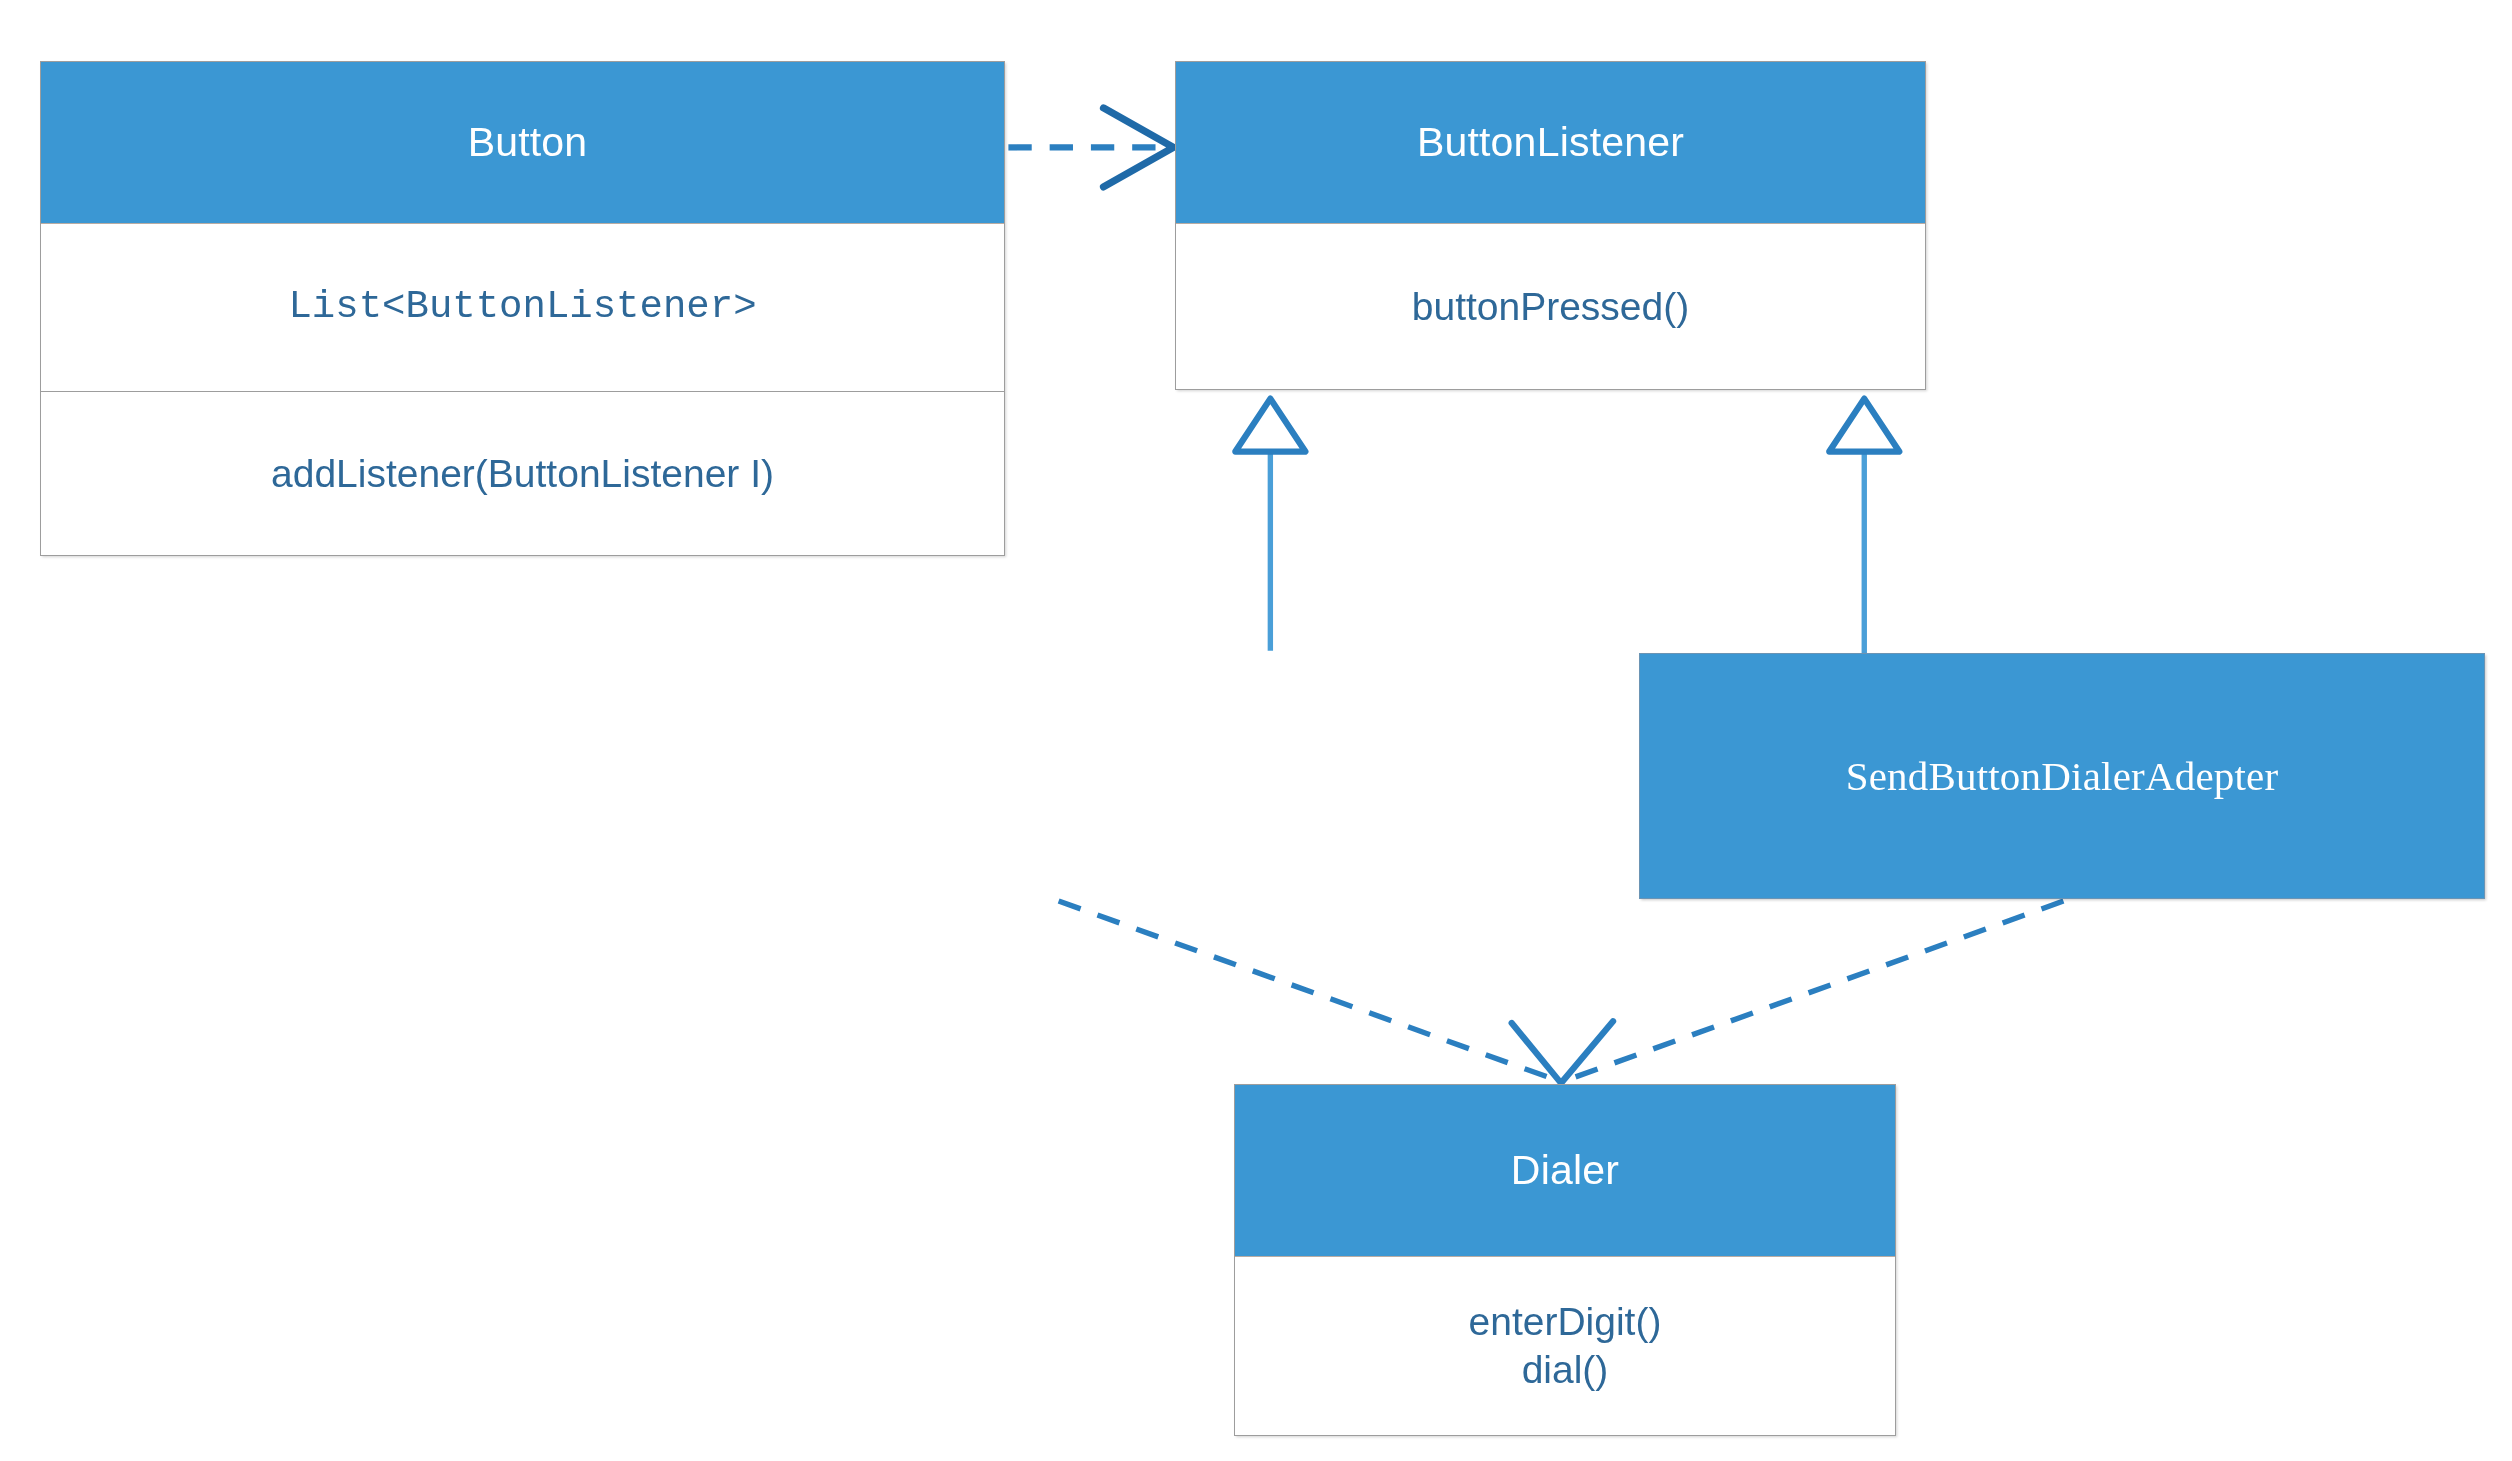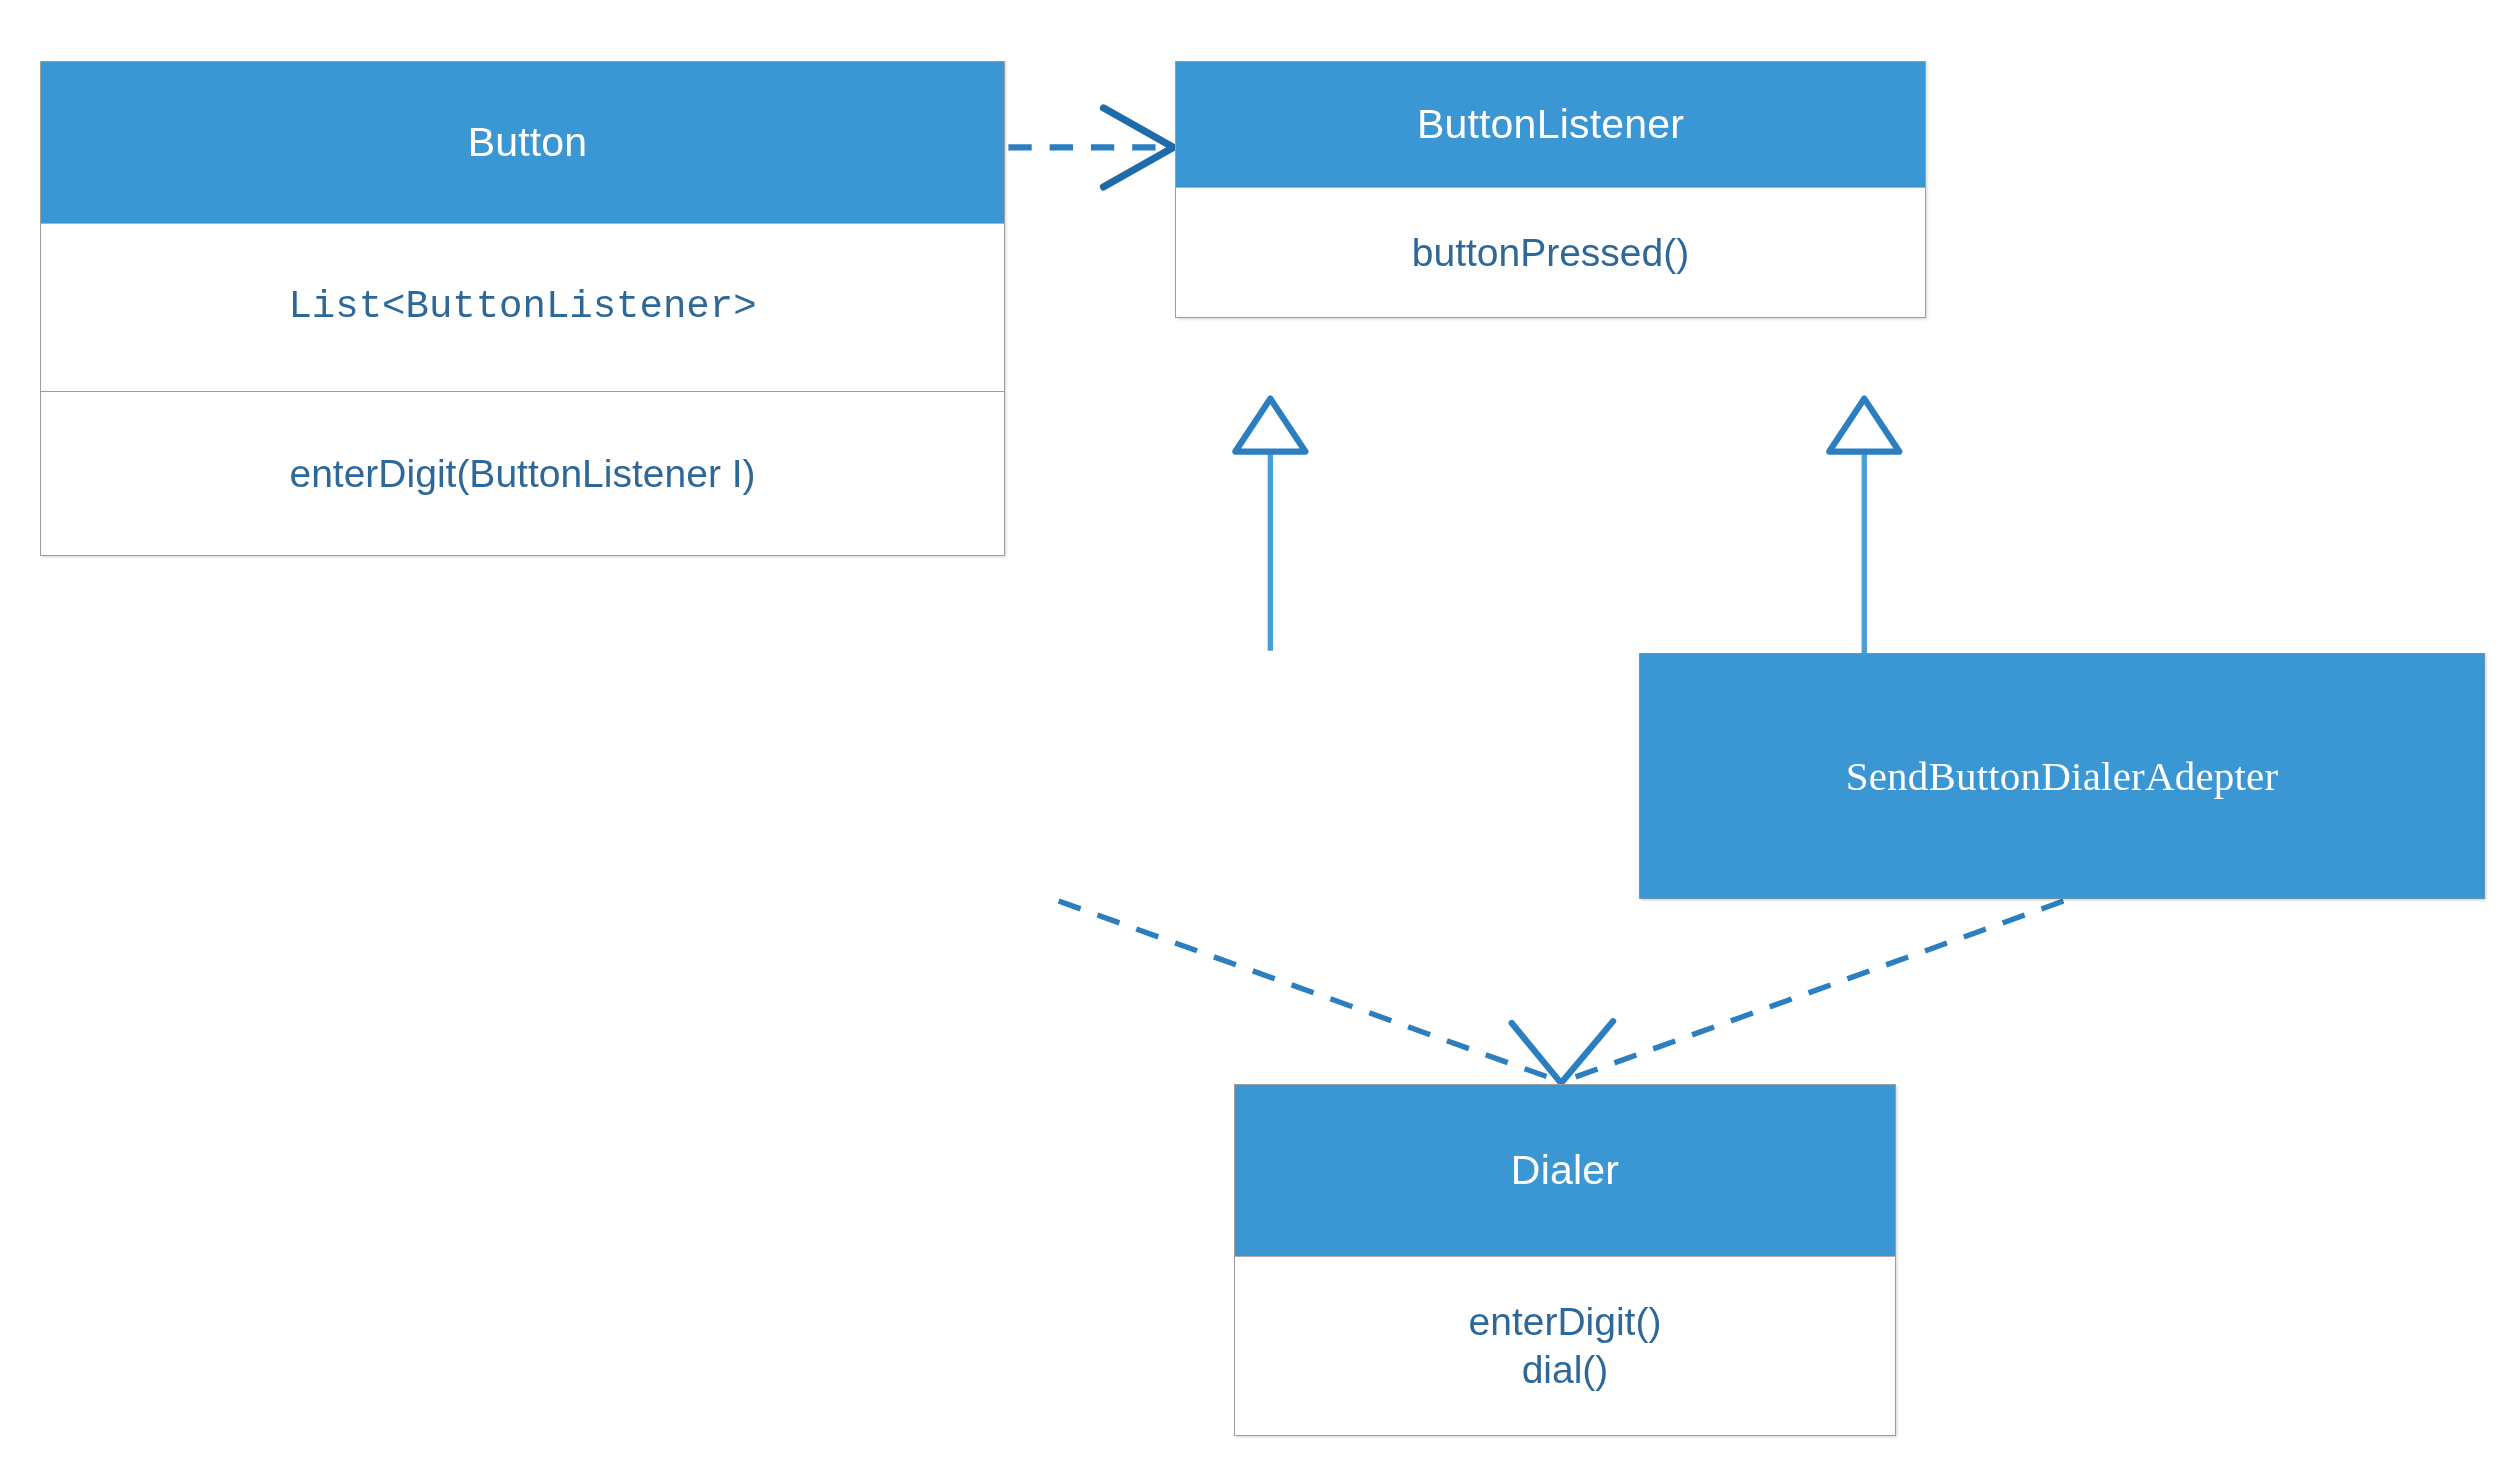--- a/index.html
+++ b/index.html
@@ -111,24 +111,24 @@
     </g>
 
     <g>
       <polyline points="1685,1140 1740,1207 1798,1138" fill="none" stroke="#2b7fc0" stroke-width="7" stroke-linecap="round" stroke-linejoin="round"></polyline>
     </g>
   </svg>
 
   <div class="uml-class" style="left:40px; top:61px; width:965px; height:495px;">
     <div class="uml-header" style="height:163px;padding-left:10px;">Button</div>
     <div class="uml-compartment ruled" style="height:168px;font-family:Liberation Mono, monospace;">List&lt;ButtonListener&gt;</div>
-    <div class="uml-compartment" style="height:164px;">enterDigit(ButtonListener I)</div>
+    <div class="uml-compartment" style="height:164px;">addListener(ButtonListener I)</div>
   </div>
 
-  <div class="uml-class" style="left:1175px; top:61px; width:751px; height:257px;">
+  <div class="uml-class" style="left:1175px; top:61px; width:751px; height:329px;">
     <div class="uml-header" style="height:163px;">ButtonListener</div>
     <div class="uml-compartment" style="height:166px;">buttonPressed()</div>
   </div>
 
 
   <div class="uml-class title-only" style="left:1639px; top:653px; width:846px; height:246px;font-family:Liberation Serif, serif;">
     <div class="uml-header no-rule">SendButtonDialerAdepter</div>
   </div>
 
   <div class="uml-class" style="left:1234px; top:1084px; width:662px; height:352px;">

